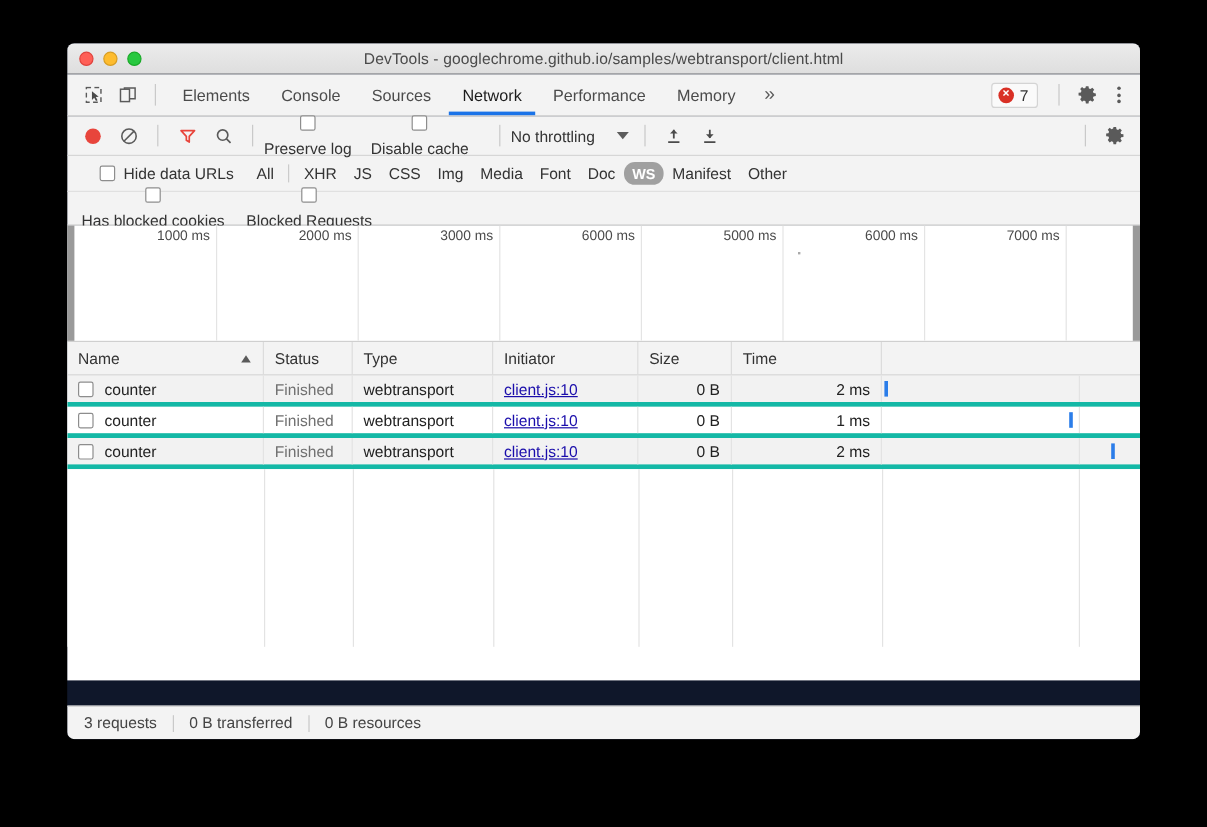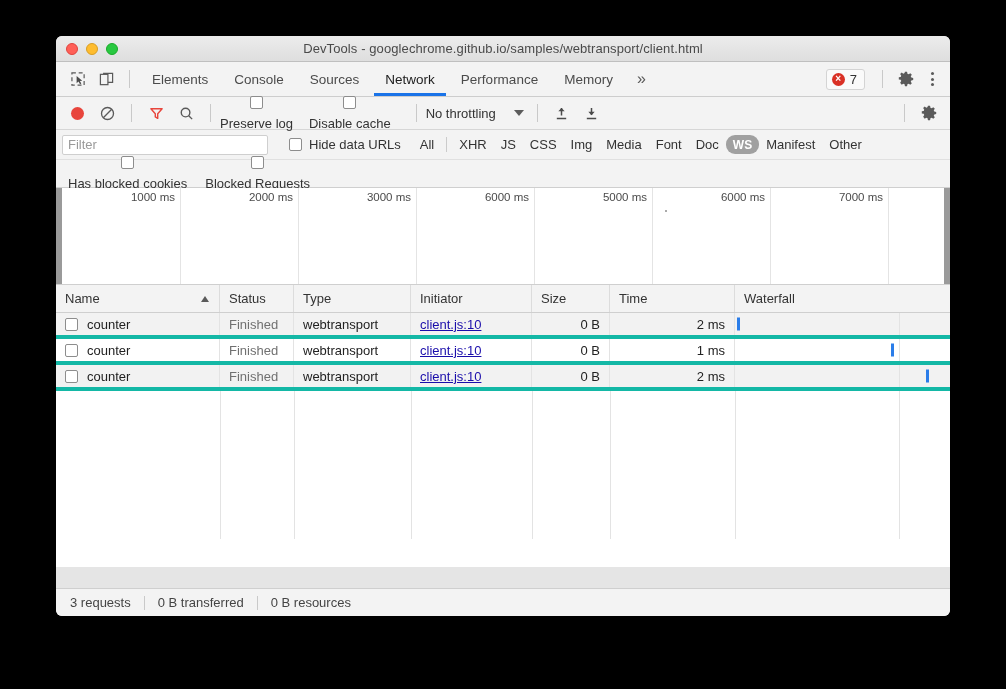--- a/index.html
+++ b/index.html
@@ -9,21 +9,21 @@
     font-family: "Liberation Sans", sans-serif;
     overflow: hidden;
   }
   #root { position: relative; width: 1006px; height: 689px; background:#000; }
 
   
   .window {
     position: absolute;
     left: 56px; top: 36px;
     width: 894px; height: 580px;
-    background: #e5e5e5;
+    background: #0f172a;
     border-radius: 6px;
     overflow: hidden;
     box-shadow: 0 14px 46px rgba(0,0,0,0.85), 0 2px 10px rgba(0,0,0,0.6);
   }
 
   
   .titlebar {
     position: relative;
     height: 26px;
     background: linear-gradient(180deg,#ececec 0%, #dedede 100%);
@@ -341,21 +341,20 @@
         <div class="ti">
           <svg width="16" height="16" viewBox="0 0 16 16">
             <path fill="#5a5a5a" d="M8 5.2A2.8 2.8 0 1 0 8 10.8 2.8 2.8 0 0 0 8 5.2zm0 1.5a1.3 1.3 0 1 1 0 2.6 1.3 1.3 0 0 1 0-2.6z"></path>
             <path fill="#5a5a5a" d="M6.9.8h2.2l.3 1.9 1.3.55 1.6-1.1 1.55 1.55-1.1 1.6.55 1.3 1.9.3v2.2l-1.9.3-.55 1.3 1.1 1.6-1.55 1.55-1.6-1.1-1.3.55-.3 1.9H6.9l-.3-1.9-1.3-.55-1.6 1.1L2.15 11.7l1.1-1.6-.55-1.3-1.9-.3V6.3l1.9-.3.55-1.3-1.1-1.6L3.7 1.55l1.6 1.1 1.3-.55z"></path>
           </svg>
         </div>
       </div>
     </div>
 
     <div class="filterbar">
-      <input class="filter-input" type="text" placeholder="Filter" style="">
       <div class="hide-urls">
         <span class="chk"></span>
         <span class="chk-lbl">Hide data URLs</span>
       </div>
       <div class="types">
         <span class="type">All</span>
         <span class="typediv"></span>
         <span class="type">XHR</span>
         <span class="type">JS</span>
         <span class="type">CSS</span>
@@ -423,23 +422,20 @@
         </div>
         <div class="th" style="width:121px;">
           <span>Initiator</span>
         </div>
         <div class="th" style="width:78px;">
           <span>Size</span>
         </div>
         <div class="th" style="width:125px;">
           <span>Time</span>
         </div>
-        <div class="th" style="width:215px;border-right:none;">
-          <span>Waterfall</span>
-        </div>
       </div>
 
       <div class="trow odd">
         <div class="td" style="width:164px;">
           <span class="rowchk"></span>
           <span>counter</span>
         </div>
         <div class="td status" style="width:74px;">Finished</div>
         <div class="td" style="width:117px;">webtransport</div>
         <div class="td" style="width:121px;">

